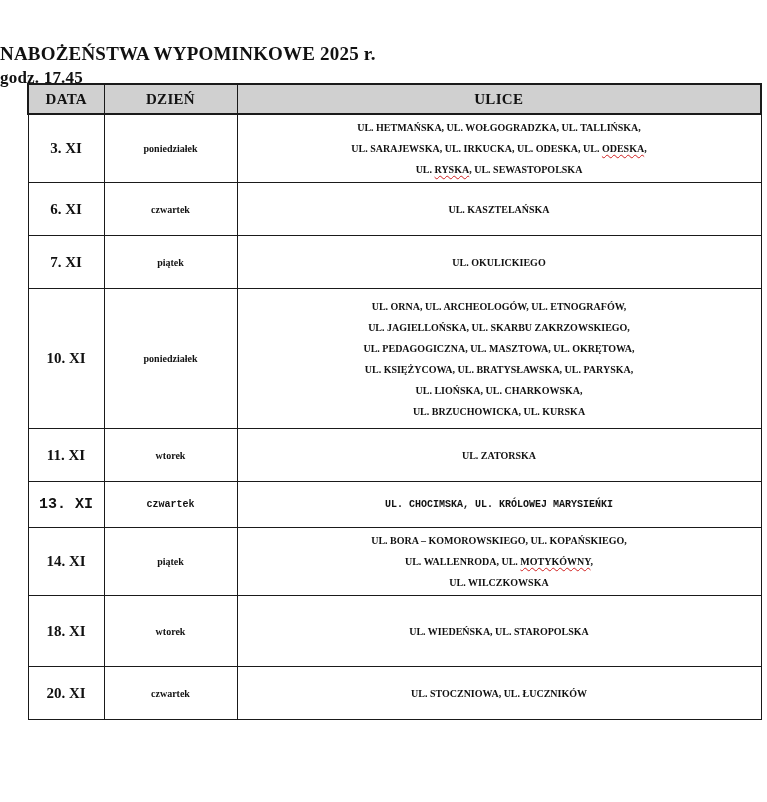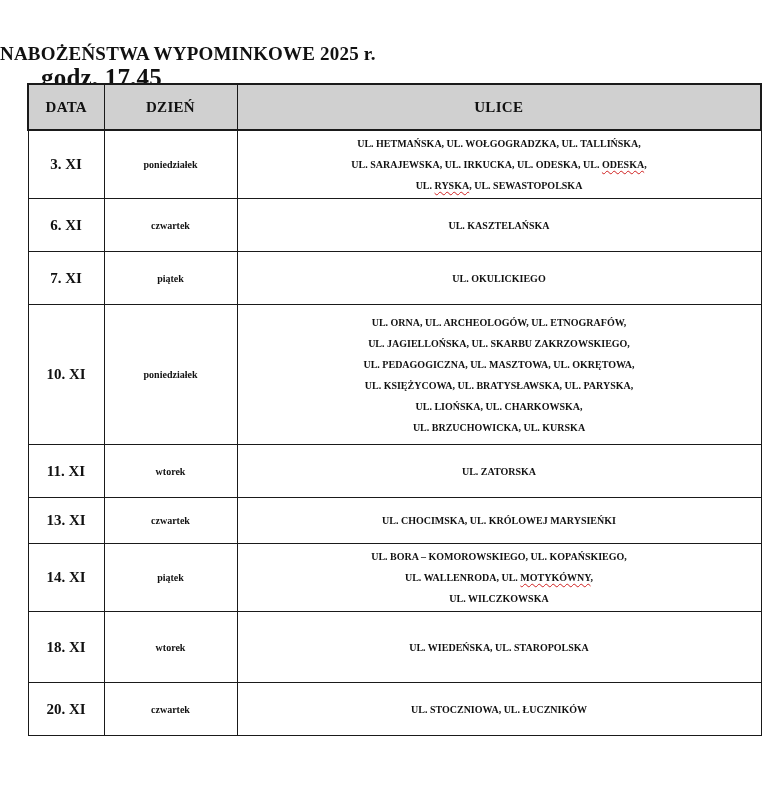--- a/index.html
+++ b/index.html
@@ -33,45 +33,44 @@
     }
     .caret {
       position: absolute;
       left: -2px;
       top: 3px;
       width: 1.5px;
       height: 19px;
       background: #000;
     }
     .subtitle-line {
-      font-size: 25px;
+      font-size: 17px;
       line-height: 24px;
       letter-spacing: 0.2px;
-      padding-left: 41px;
     }
     table {
       position: absolute;
       left: 27px;
       top: 83px;
       width: 733px;
       border-collapse: collapse;
       table-layout: fixed;
       font-weight: bold;
     }
     col.c-data { width: 76px; }
     col.c-day { width: 133px; }
     col.c-streets { width: 524px; }
     th, td {
       border: 1.5px solid #1a1a1a;
       text-align: center;
       vertical-align: middle;
       padding: 0 4px;
     }
     thead tr {
-      height: 46px;
+      height: 30px;
       background: #d0d0d0;
     }
     thead th {
       border-top: 2.5px solid #1a1a1a;
       border-bottom: 2.5px solid #1a1a1a;
       font-size: 15px;
       letter-spacing: 0.3px;
     }
     thead th:first-child { border-left: 2.5px solid #1a1a1a; }
     thead th:last-child { border-right: 2.5px solid #1a1a1a; margin-left: 13px; }
@@ -90,21 +89,21 @@
       text-decoration: underline wavy #d02020;
       text-decoration-thickness: 1px;
       text-underline-offset: 2px;
     }
     .r1 { height: 62px; }
     .r2 { height: 53px; }
     .r3 { height: 53px; padding-left: 32px; }
     .r4 { height: 53px; }
     .r5 { height: 140px; }
     .r6 { height: 53px; }
-    .r7 { height: 46px; }
+    .r7 { height: 46px; font-family: Liberation Mono, monospace; }
     .r8 { height: 62px; }
     .r9 { height: 53px; }
     .r10 { height: 71px; }
     .r11 { height: 53px; }
   </style>
 </head>
 <body>
 
 <div class="title-block">
   <div class="title-line">

